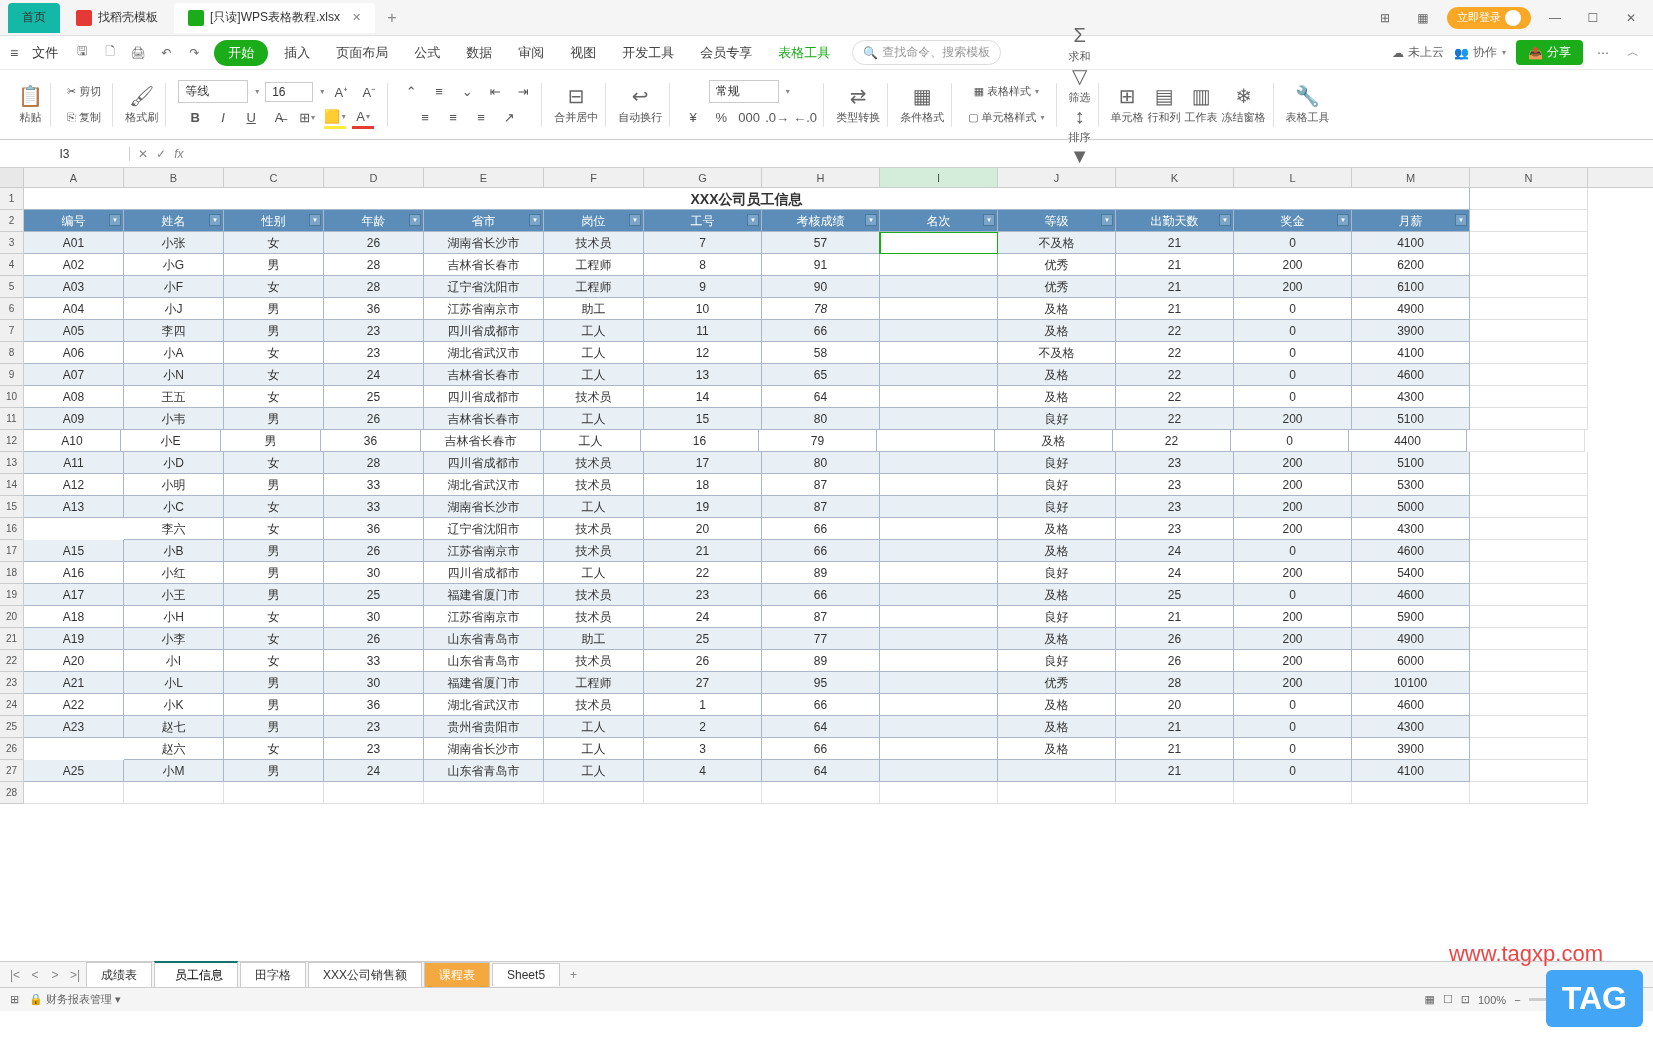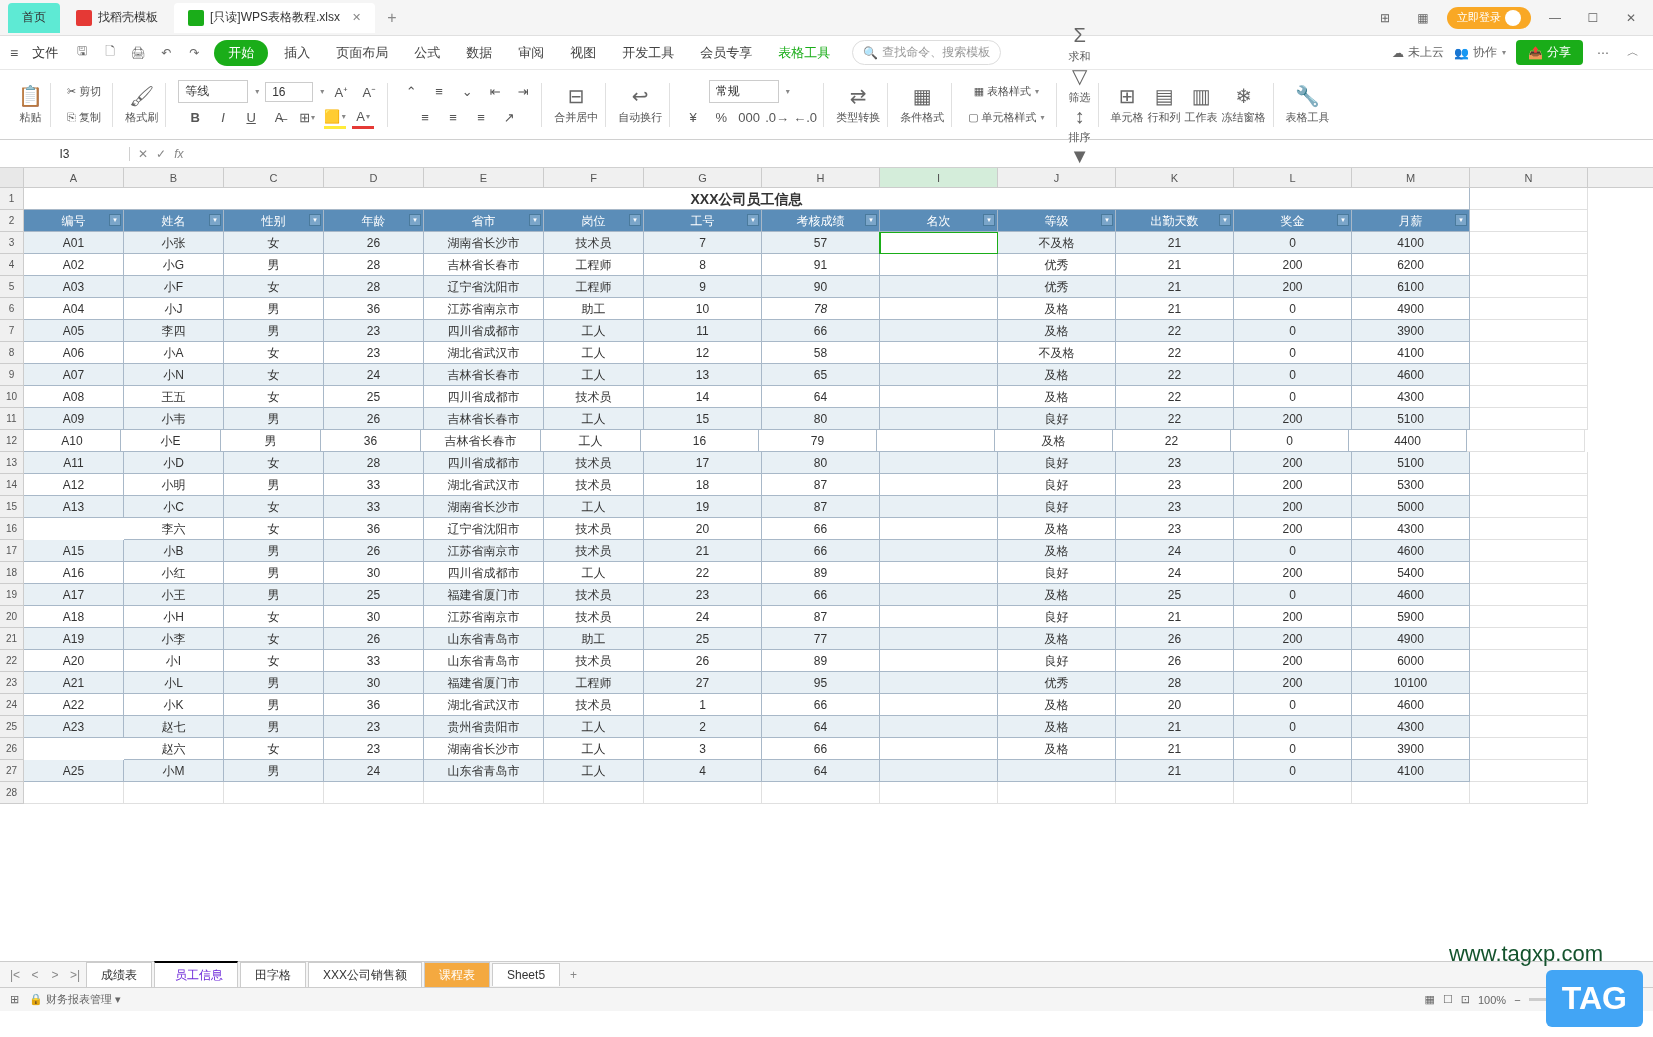--- a/index.html
+++ b/index.html
@@ -1,21 +1,21 @@
 <!DOCTYPE html>
 <html><head>
 <meta charset="utf-8">
 <style>
 * { margin: 0; padding: 0; box-sizing: border-box; }
 body { font-family: "Microsoft YaHei", Arial, sans-serif; font-size: 12px; background: #fff; color: #333; overflow: hidden; width: 1653px; height: 1037px; position: relative; }
 
 
 .top-tabs { height: 36px; background: #f5f5f5; border-bottom: 1px solid #e0e0e0; display: flex; align-items: center; padding: 0 8px; }
 .tab { display: flex; align-items: center; height: 30px; padding: 0 14px; margin-right: 2px; cursor: pointer; border-radius: 4px 4px 0 0; gap: 6px; }
-.tab.home { background: #5eead4; }
+.tab.home { background: #14b8a6; }
 .tab-icon { width: 16px; height: 16px; display: inline-block; }
 .tab-close { color: #888; font-size: 11px; margin-left: 6px; }
 .tab-plus { padding: 0 10px; color: #888; font-size: 16px; cursor: pointer; }
 .top-right { margin-left: auto; display: flex; align-items: center; gap: 10px; }
 .login-btn { background: #f9a825; color: #fff; padding: 3px 10px; border-radius: 12px; font-size: 11px; display: flex; align-items: center; gap: 4px; }
 .win-btn { width: 28px; height: 28px; display: flex; align-items: center; justify-content: center; color: #666; cursor: pointer; }
 
 
 .menu-bar { height: 34px; display: flex; align-items: center; padding: 0 10px; border-bottom: 1px solid #e8e8e8; gap: 2px; }
 .menu-left { display: flex; align-items: center; gap: 8px; }
@@ -66,37 +66,37 @@
 .band-a { background: #e8f0f5; }
 .band-b { background: #fff; }
 .empty-cell { border-right: 1px solid #e0e0e0; border-bottom: 1px solid #e0e0e0; background: #fff; }
 .sel-cell { outline: 2px solid #1aad19; outline-offset: -1px; background: #fff !important; }
 
 
 .sheet-tabs-bar { position: absolute; bottom: 50px; left: 0; right: 0; height: 26px; background: #f5f5f5; border-top: 1px solid #ccc; display: flex; align-items: center; padding: 0 6px; }
 .sheet-nav { display: flex; gap: 2px; color: #888; }
 .sheet-nav-btn { width: 18px; cursor: pointer; text-align: center; }
 .sheet-tab { padding: 4px 14px; border: 1px solid #ccc; border-bottom: none; background: #fff; margin-left: 2px; cursor: pointer; font-size: 12px; }
-.sheet-tab.active { color: #6d28d9; border-top: 2px solid #000000; padding-left: 20px; }
+.sheet-tab.active { color: #000000; border-top: 2px solid #0f766e; padding-left: 20px; }
 .sheet-tab.orange { background: #f4a940; color: #fff; }
 .sheet-plus { padding: 0 10px; cursor: pointer; color: #888; }
 
 
 .status-bar { position: absolute; bottom: 26px; left: 0; right: 0; height: 24px; background: #f5f5f5; border-top: 1px solid #ccc; display: flex; align-items: center; padding: 0 10px; gap: 10px; font-size: 11px; color: #666; }
 .status-right { margin-left: auto; display: flex; align-items: center; gap: 8px; }
 .zoom-slider { width: 100px; height: 3px; background: #ccc; position: relative; }
 .zoom-thumb { position: absolute; width: 8px; height: 10px; background: #888; top: -4px; left: 40%; }
 
 
 .ime-box { position: absolute; bottom: 54px; left: 1070px; background: #fff; border: 1px solid #ccc; border-radius: 3px; padding: 2px 8px; font-size: 11px; display: flex; align-items: center; gap: 4px; box-shadow: 0 1px 3px rgba(0,0,0,0.1); }
 
 
 .watermark { position: absolute; right: 50px; bottom: 70px; text-align: right; pointer-events: none; }
 .wm1 { font-size: 42px; font-weight: bold; color: #e53935; font-style: italic; }
-.wm2 { font-size: 22px; color: #14532d; }
+.wm2 { font-size: 22px; color: #ef4444; }
 .tag-badge { position: absolute; right: 10px; bottom: 10px; background: #42a5f5; color: #fff; font-size: 32px; font-weight: bold; padding: 10px 16px; border-radius: 6px; }
 </style>
 </head>
 <body>
 
 <div class="top-tabs">
   <div class="tab home">
       <span>首页</span>
     </div>
   <div class="tab">

